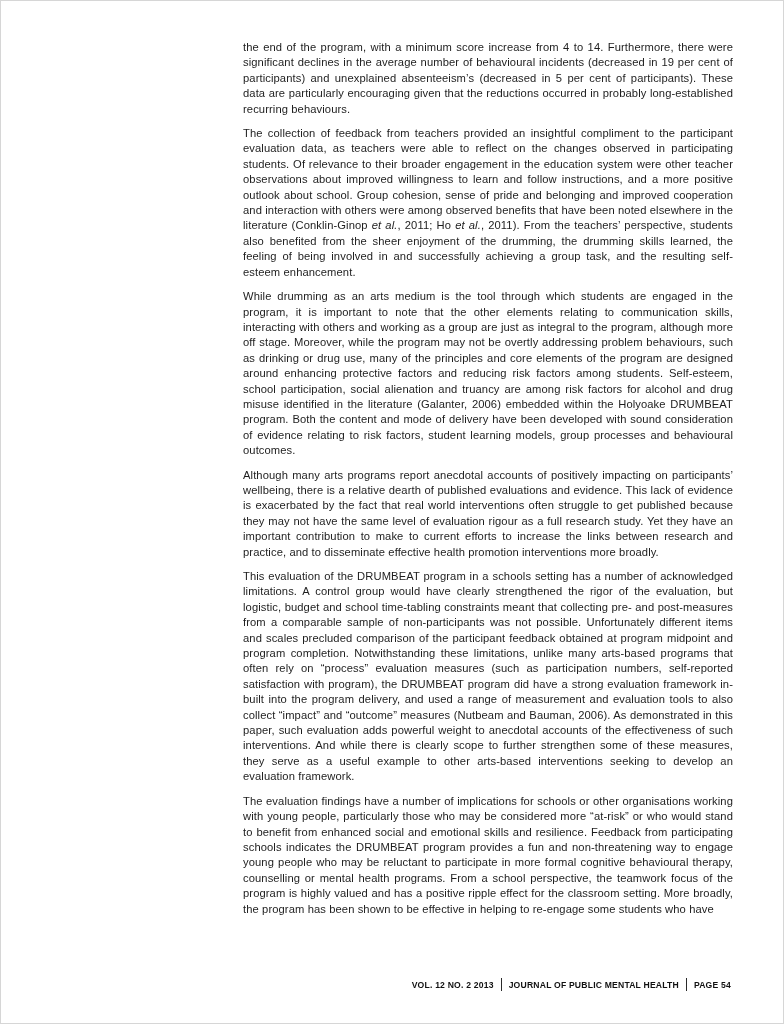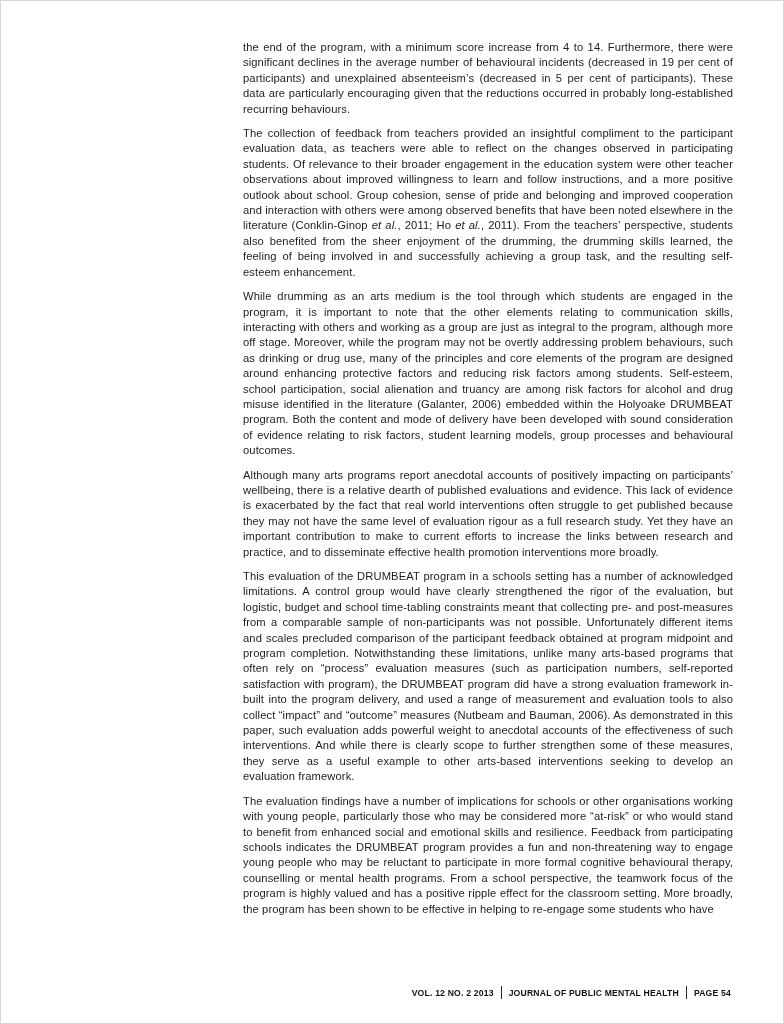--- a/index.html
+++ b/index.html
@@ -29,21 +29,21 @@
     line-height: 15.4px;
     color: #1d1d1d;
     text-align: justify;
     letter-spacing: 0.1px;
   }
   .article-body em {
   }
   .page-footer {
     position: absolute;
     right: 52px;
-    bottom: 24px;
+    bottom: 32px;
     display: flex;
     align-items: center;
     font-size: 8.6px;
     font-weight: bold;
     color: #111111;
     letter-spacing: 0.2px;
     white-space: nowrap;
   }
   .page-footer .seg {
     padding: 0 7px;

